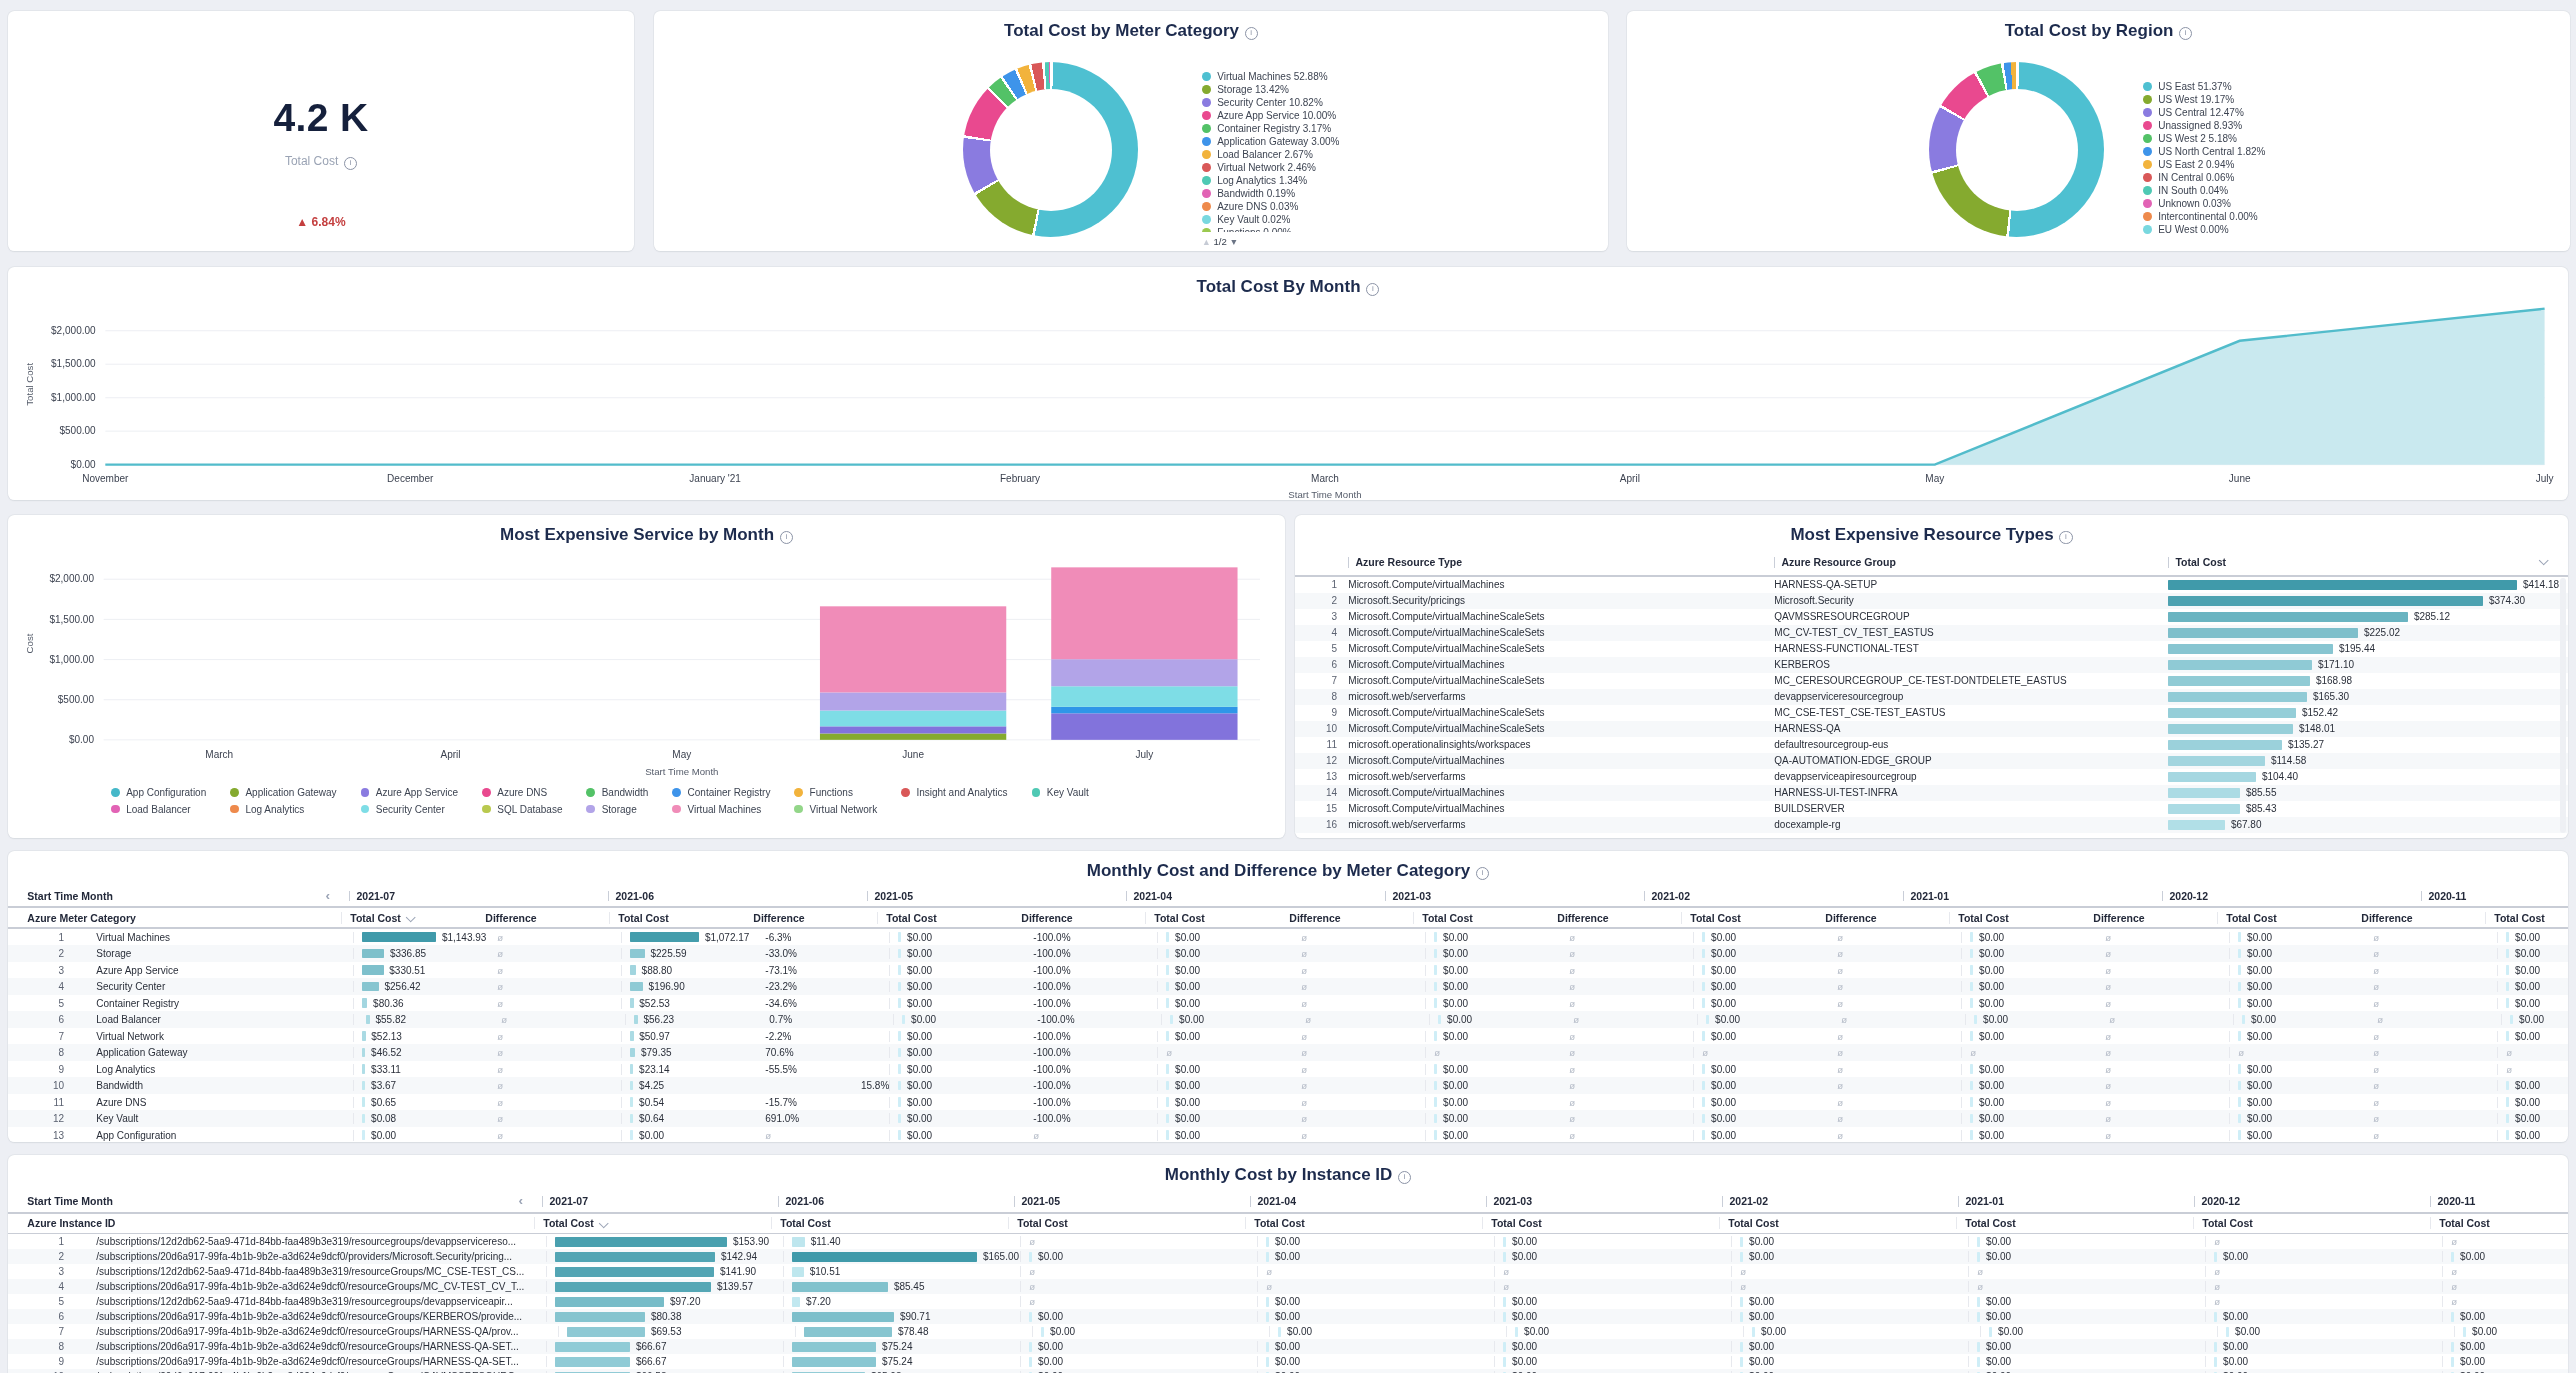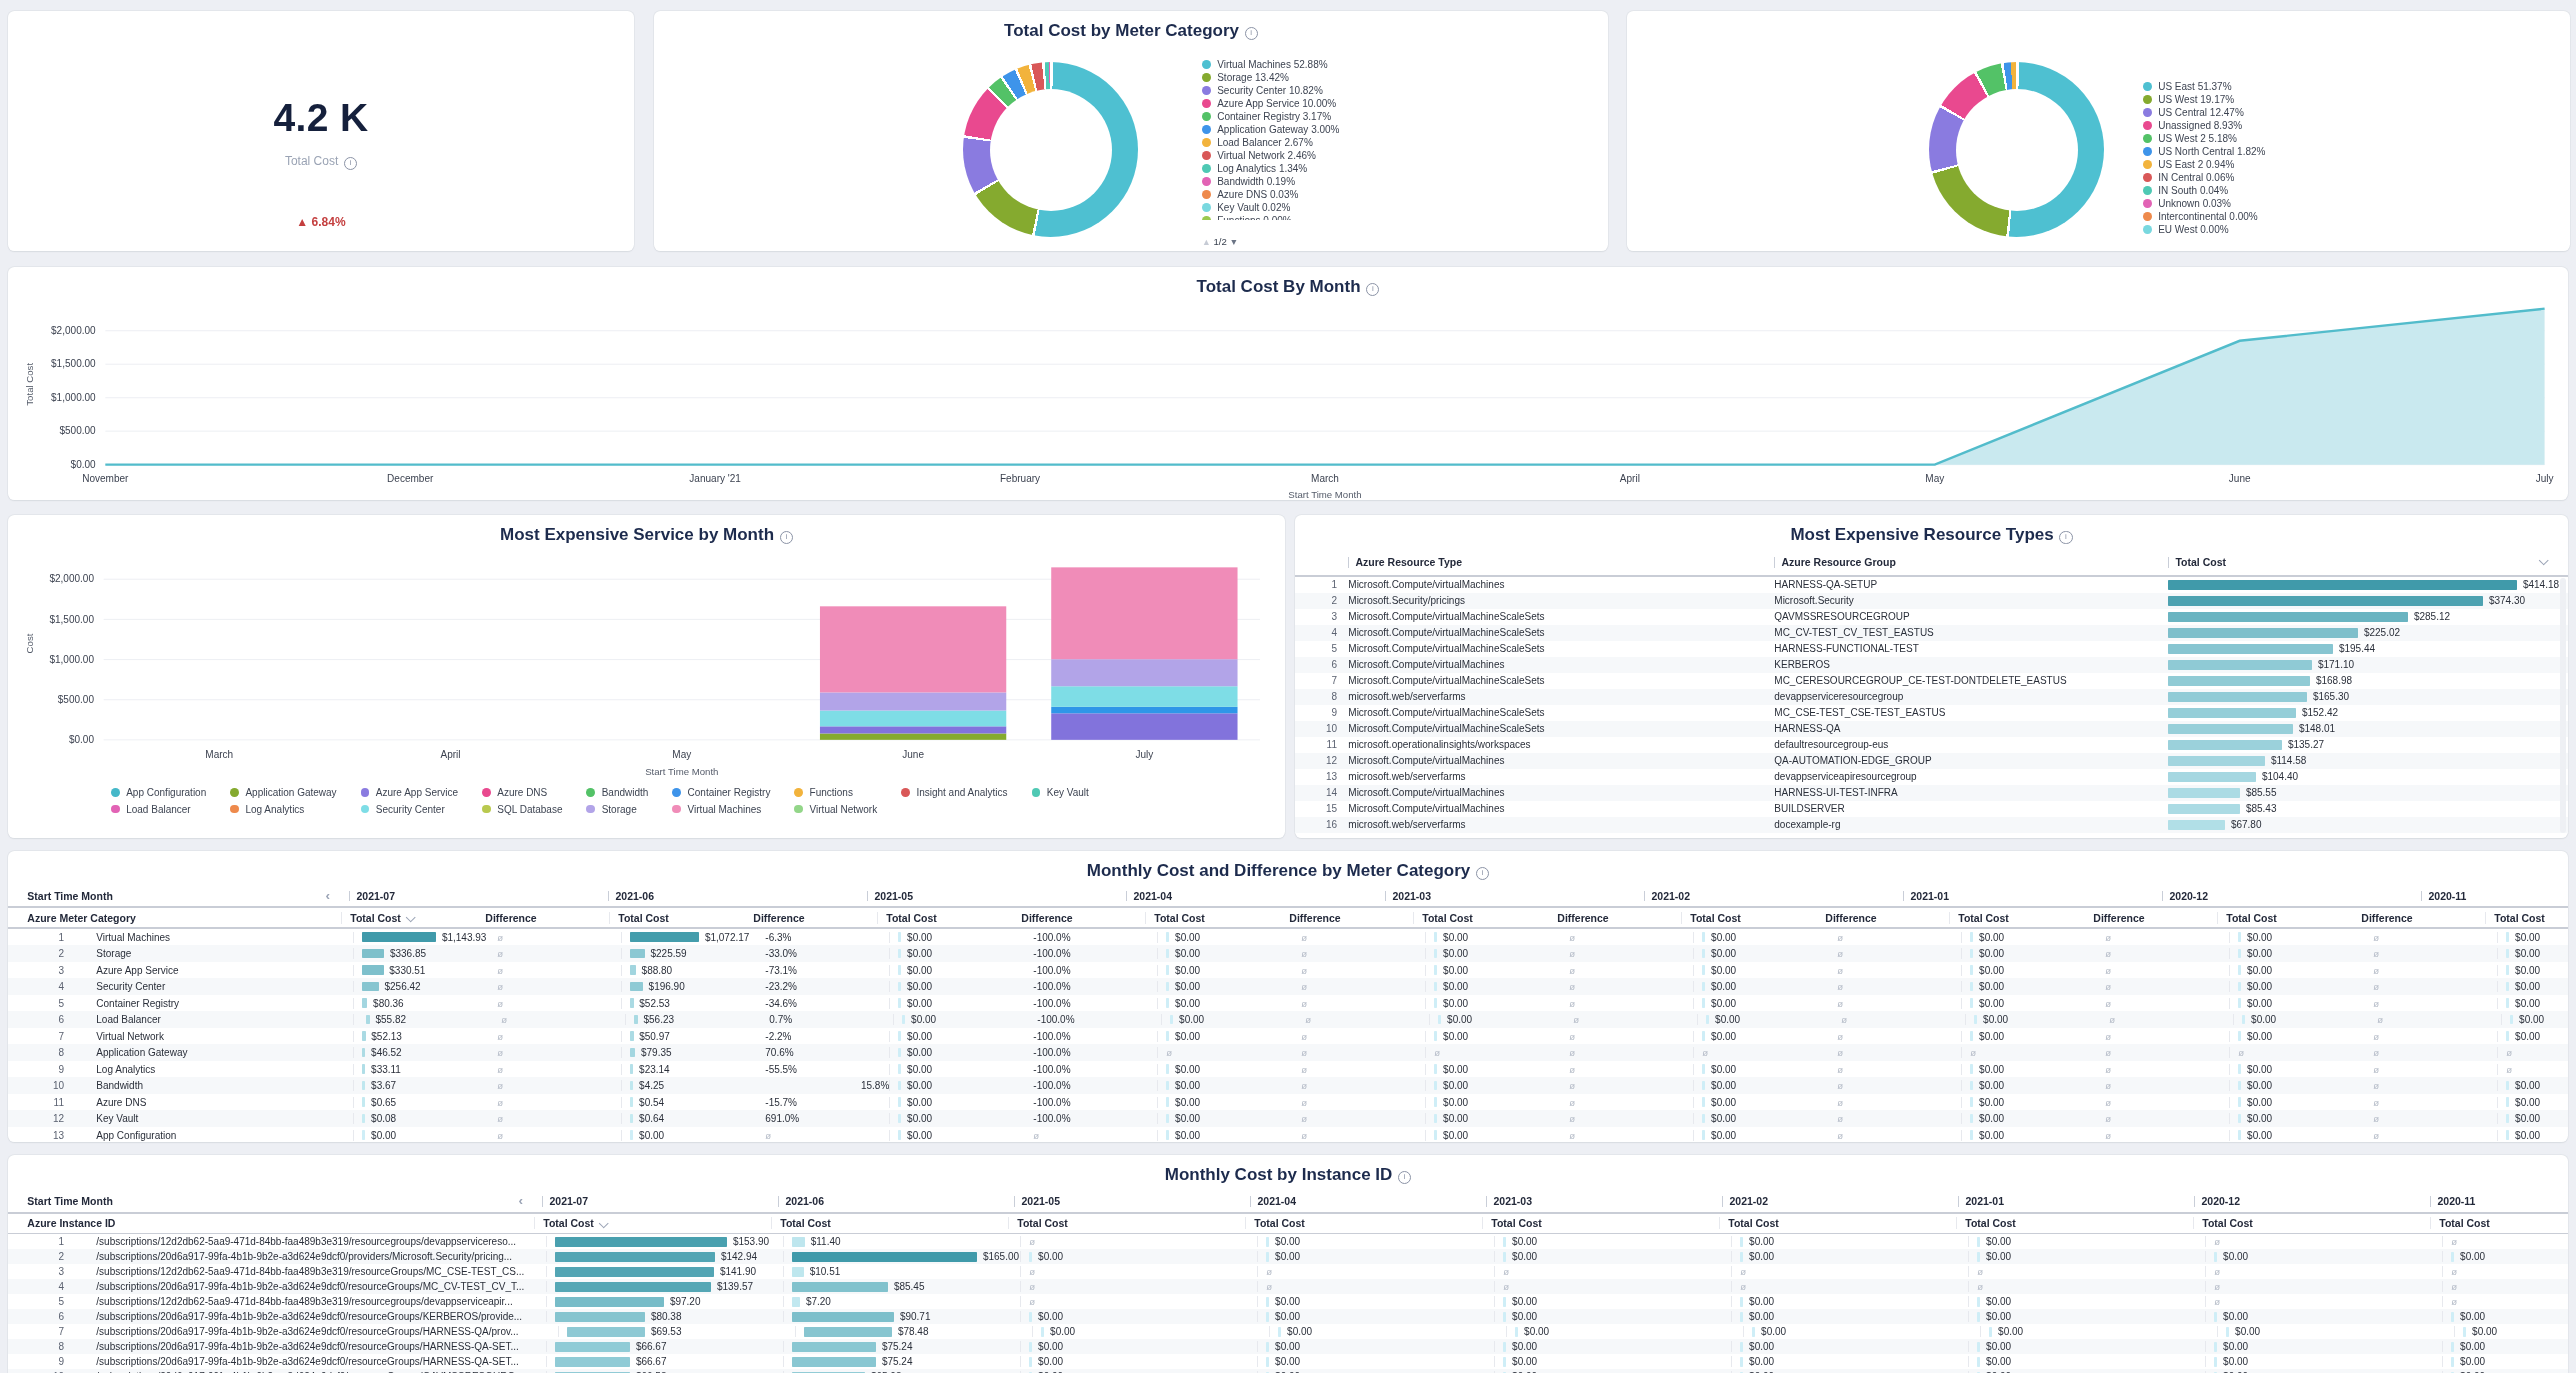--- a/index.html
+++ b/index.html
@@ -52,21 +52,21 @@
 
 <div class="card" style="left:8px;top:11.3px;width:626px;height:240px;">
   <div id="kpi-value">4.2 K</div>
   <div id="kpi-label"><span>Total Cost</span><span class="info"></span></div>
   <div id="kpi-delta" style="color: rgb(196, 63, 63);"><span>▲</span> <span>6.84%</span></div>
 </div>
 
 <div class="card" style="left:654px;top:11.3px;width:954px;height:240px;">
   <div class="panel-title"><span>Total Cost by Meter Category</span><span class="info"></span></div>
   <div class="donut" id="meter-donut" style="left: 309px; top: 51px; background: conic-gradient(rgb(255, 255, 255) 0%, rgb(255, 255, 255) 0.5%, rgb(78, 192, 209) 0.5%, rgb(78, 192, 209) 52.88%, rgb(255, 255, 255) 52.88%, rgb(255, 255, 255) 53.38%, rgb(133, 170, 47) 53.38%, rgb(133, 170, 47) 66.3%, rgb(255, 255, 255) 66.3%, rgb(255, 255, 255) 66.8%, rgb(138, 123, 224) 66.8%, rgb(138, 123, 224) 77.12%, rgb(255, 255, 255) 77.12%, rgb(255, 255, 255) 77.62%, rgb(233, 73, 143) 77.62%, rgb(233, 73, 143) 87.12%, rgb(255, 255, 255) 87.12%, rgb(255, 255, 255) 87.62%, rgb(83, 194, 103) 87.62%, rgb(83, 194, 103) 90.29%, rgb(255, 255, 255) 90.29%, rgb(255, 255, 255) 90.79%, rgb(62, 148, 234) 90.79%, rgb(62, 148, 234) 93.29%, rgb(255, 255, 255) 93.29%, rgb(255, 255, 255) 93.79%, rgb(242, 179, 60) 93.79%, rgb(242, 179, 60) 95.96%, rgb(255, 255, 255) 95.96%, rgb(255, 255, 255) 96.46%, rgb(217, 88, 88) 96.46%, rgb(217, 88, 88) 98.42%, rgb(255, 255, 255) 98.42%, rgb(255, 255, 255) 98.92%, rgb(79, 201, 180) 98.92%, rgb(79, 201, 180) 99.76%, rgb(226, 99, 181) 99.76%, rgb(226, 99, 181) 99.95%, rgb(238, 138, 76) 99.95%, rgb(238, 138, 76) 99.98%, rgb(121, 216, 223) 99.98%, rgb(121, 216, 223) 100%, rgb(78, 192, 209) 100%, rgb(78, 192, 209) 100%);"></div>
-  <div class="legend" id="meter-legend" style="left:548px;top:47px;height:162px;overflow:hidden;">
+  <div class="legend" id="meter-legend" style="left:548px;top:59px;height:162px;overflow:hidden;">
       <div class="li"><span class="dot" style="background: rgb(78, 192, 209);"></span><span>Virtual Machines 52.88%</span></div>
       <div class="li"><span class="dot" style="background: rgb(133, 170, 47);"></span><span>Storage 13.42%</span></div>
       <div class="li"><span class="dot" style="background: rgb(138, 123, 224);"></span><span>Security Center 10.82%</span></div>
       <div class="li"><span class="dot" style="background: rgb(233, 73, 143);"></span><span>Azure App Service 10.00%</span></div>
       <div class="li"><span class="dot" style="background: rgb(83, 194, 103);"></span><span>Container Registry 3.17%</span></div>
       <div class="li"><span class="dot" style="background: rgb(62, 148, 234);"></span><span>Application Gateway 3.00%</span></div>
       <div class="li"><span class="dot" style="background: rgb(242, 179, 60);"></span><span>Load Balancer 2.67%</span></div>
       <div class="li"><span class="dot" style="background: rgb(217, 88, 88);"></span><span>Virtual Network 2.46%</span></div>
       <div class="li"><span class="dot" style="background: rgb(79, 201, 180);"></span><span>Log Analytics 1.34%</span></div>
       <div class="li"><span class="dot" style="background: rgb(226, 99, 181);"></span><span>Bandwidth 0.19%</span></div>
@@ -75,20 +75,21 @@
       <div class="li"><span class="dot" style="background: rgb(155, 201, 79);"></span><span>Functions 0.00%</span></div>
     </div>
   <div class="pager" style="left:548px;top:225px;">
     <span class="pg-up">▲</span>
     <span>1/2</span>
     <span class="pg-dn">▼</span>
   </div>
 </div>
 
 <div class="card" style="left:1627px;top:11.3px;width:943px;height:240px;">
+  <div class="panel-title"><span>Total Cost by Region</span><span class="info"></span></div>
   <div class="donut" id="region-donut" style="left: 302px; top: 51px; background: conic-gradient(rgb(255, 255, 255) 0%, rgb(255, 255, 255) 0.5%, rgb(78, 192, 209) 0.5%, rgb(78, 192, 209) 51.37%, rgb(255, 255, 255) 51.37%, rgb(255, 255, 255) 51.87%, rgb(133, 170, 47) 51.87%, rgb(133, 170, 47) 70.54%, rgb(255, 255, 255) 70.54%, rgb(255, 255, 255) 71.04%, rgb(138, 123, 224) 71.04%, rgb(138, 123, 224) 83.01%, rgb(255, 255, 255) 83.01%, rgb(255, 255, 255) 83.51%, rgb(233, 73, 143) 83.51%, rgb(233, 73, 143) 91.94%, rgb(255, 255, 255) 91.94%, rgb(255, 255, 255) 92.44%, rgb(83, 194, 103) 92.44%, rgb(83, 194, 103) 97.12%, rgb(255, 255, 255) 97.12%, rgb(255, 255, 255) 97.62%, rgb(62, 148, 234) 97.62%, rgb(62, 148, 234) 98.94%, rgb(242, 179, 60) 98.94%, rgb(242, 179, 60) 99.88%, rgb(217, 88, 88) 99.88%, rgb(217, 88, 88) 99.94%, rgb(79, 201, 180) 99.94%, rgb(79, 201, 180) 99.98%, rgb(226, 99, 181) 99.98%, rgb(226, 99, 181) 100.01%, rgb(78, 192, 209) 100.01%, rgb(78, 192, 209) 100%);"></div>
   <div class="legend" id="region-legend" style="left:516px;top:69px;">
       <div class="li"><span class="dot" style="background: rgb(78, 192, 209);"></span><span>US East 51.37%</span></div>
       <div class="li"><span class="dot" style="background: rgb(133, 170, 47);"></span><span>US West 19.17%</span></div>
       <div class="li"><span class="dot" style="background: rgb(138, 123, 224);"></span><span>US Central 12.47%</span></div>
       <div class="li"><span class="dot" style="background: rgb(233, 73, 143);"></span><span>Unassigned 8.93%</span></div>
       <div class="li"><span class="dot" style="background: rgb(83, 194, 103);"></span><span>US West 2 5.18%</span></div>
       <div class="li"><span class="dot" style="background: rgb(62, 148, 234);"></span><span>US North Central 1.82%</span></div>
       <div class="li"><span class="dot" style="background: rgb(242, 179, 60);"></span><span>US East 2 0.94%</span></div>
       <div class="li"><span class="dot" style="background: rgb(217, 88, 88);"></span><span>IN Central 0.06%</span></div>

